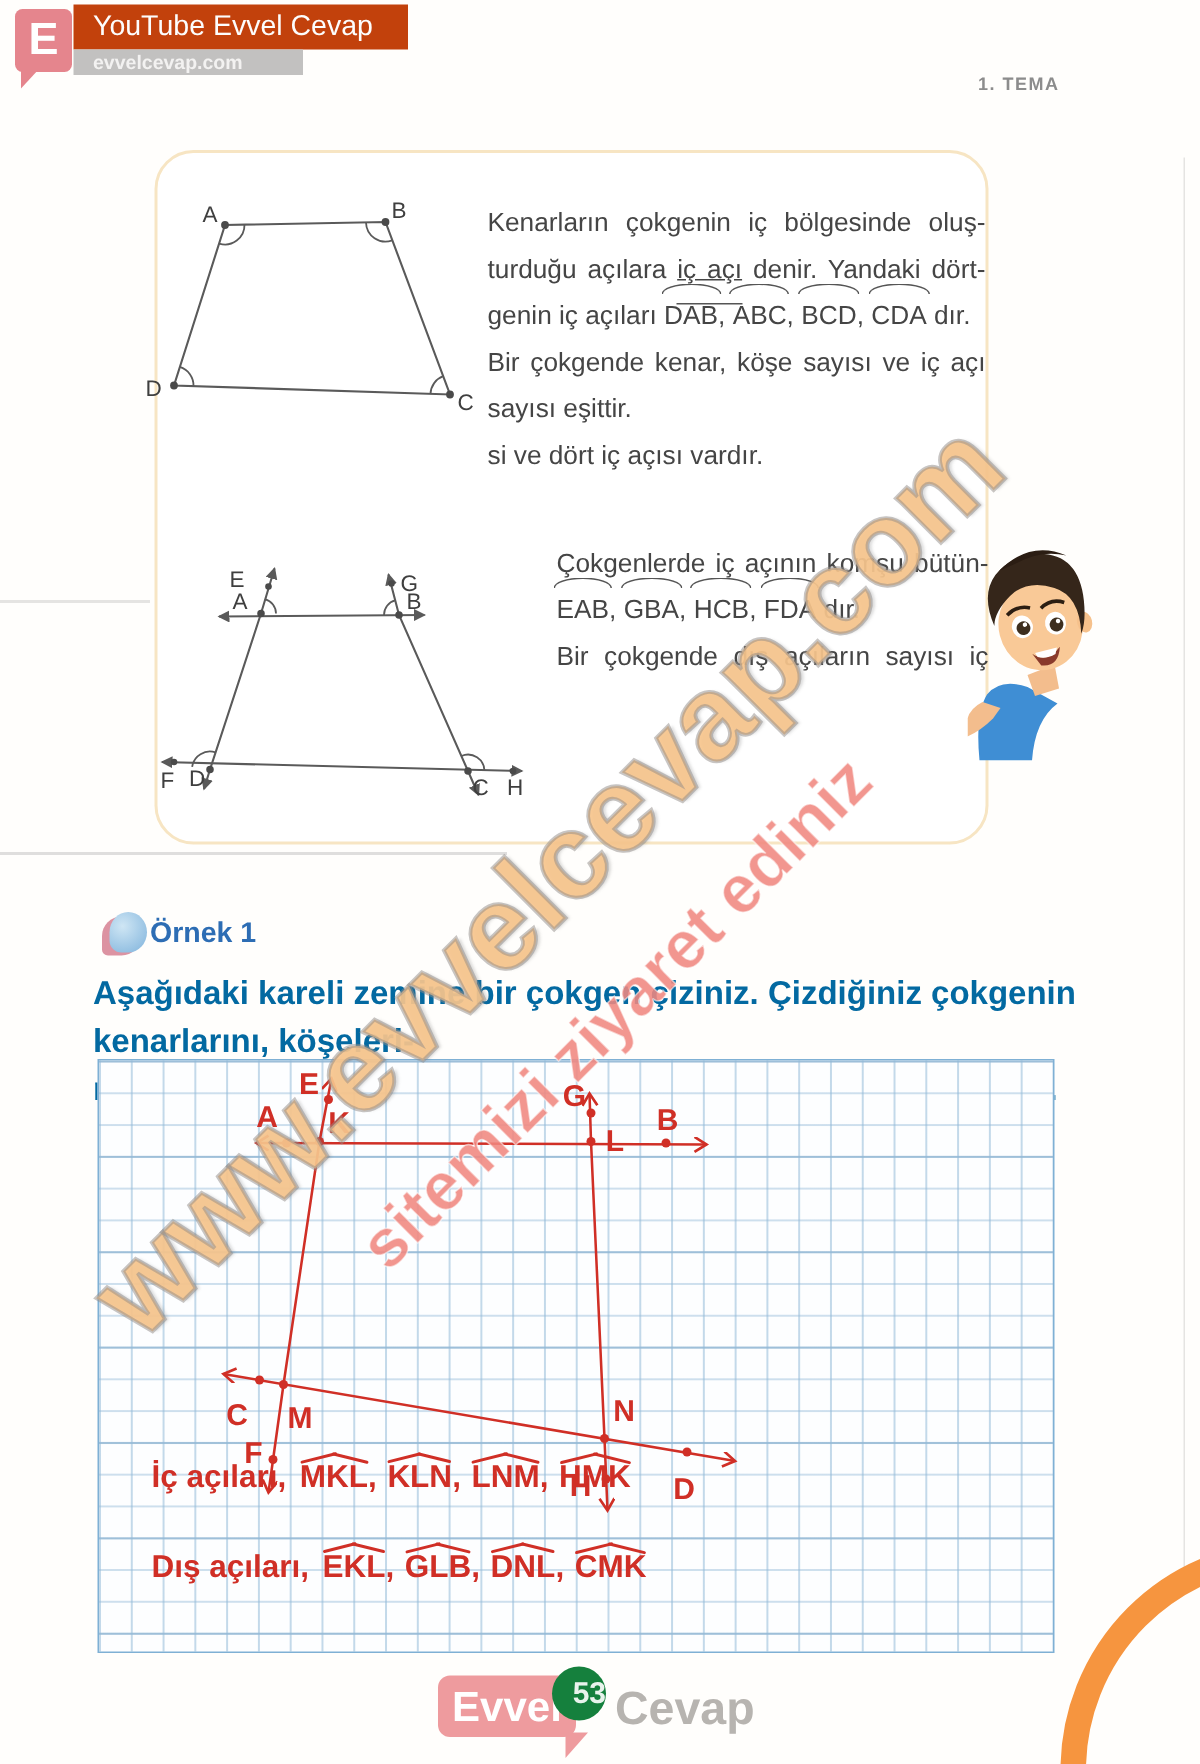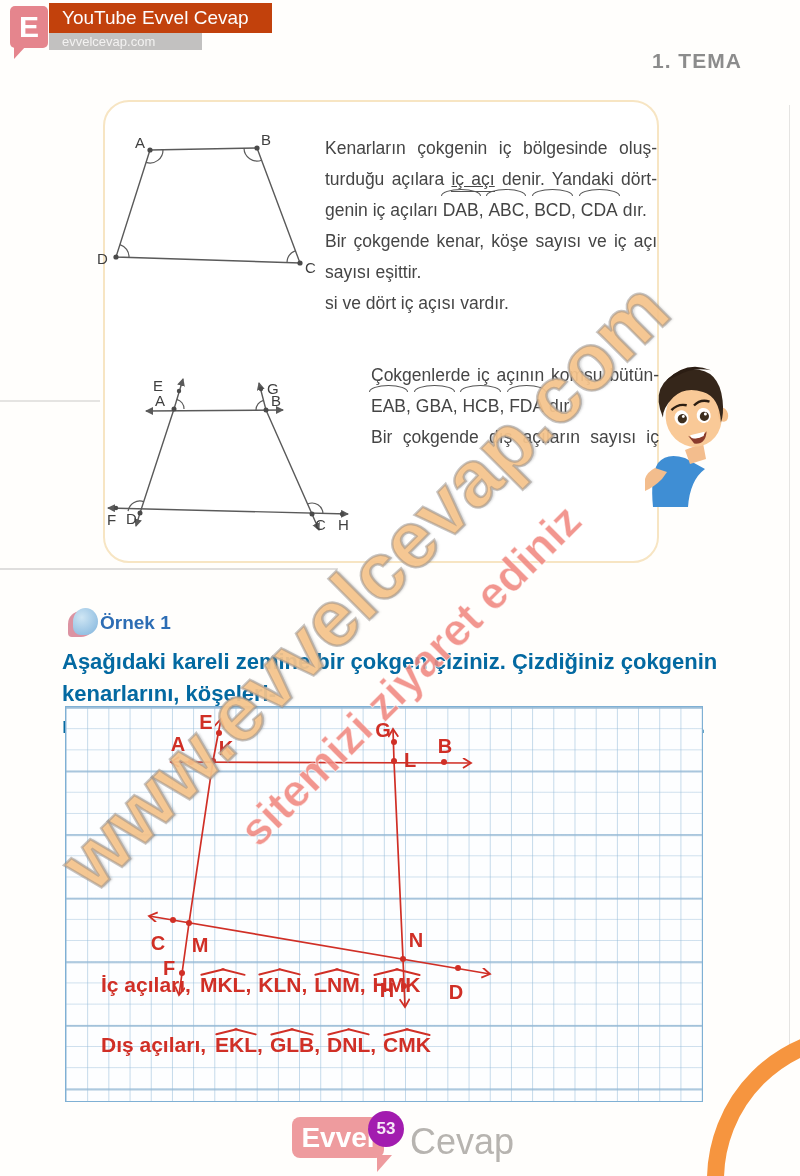--- a/index.html
+++ b/index.html
@@ -7,32 +7,32 @@
         font-family:"Liberation Sans",sans-serif;}
 
   
   .elogo{position:absolute;left:10px;top:6px;width:38px;height:42px;background:#e5858d;
          border-radius:5px;color:#fff;font-weight:bold;font-size:30px;text-align:center;line-height:42px;}
   .elogo-tail{position:absolute;left:14px;top:46px;width:0;height:0;
               border-top:13px solid #e5858d;border-right:12px solid transparent;}
   .banner1{position:absolute;left:49px;top:3px;width:210px;height:30px;background:#c2410c;
            color:#fdfdfd;font-size:19px;line-height:30px;padding-left:13px;}
   .banner2{position:absolute;left:49px;top:33px;width:140px;height:17px;background:#c2c1c0;
-           color:#f3f2f1;font-size:13px;line-height:17px;padding-left:13px;}
-  .tema{position:absolute;left:652px;top:49px;color:#8c8c8c;font-weight:bold;font-size:21px;letter-spacing:1px;}
+           color:#f3f2f1;font-size:13px;line-height:17px;padding-left:13px;font-weight:bold;}
+  .tema{position:absolute;left:652px;top:49px;color:#8c8c8c;font-weight:bold;font-size:12px;letter-spacing:1px;}
 
   
   .cbox{position:absolute;left:103px;top:100px;width:552px;height:459px;background:#fff;
         border:2.5px solid #f7e5c3;border-radius:26px;}
   .ctext{position:absolute;color:#454545;font-size:17.5px;line-height:31px;}
   .ctext1{left:325px;top:133px;width:332px;}
   .ctext2{left:371px;top:360px;width:288px;}
   .cline{white-space:normal;}
   .j{text-align:justify;text-align-last:justify;}
-  .u{border-bottom:1.8px solid #555;padding-bottom:2px;text-decoration:underline;}
+  .u{border-bottom:1.8px solid #555;padding-bottom:13px;text-decoration:underline;}
   .arc{position:relative;display:inline-block;}
   .arc::before{content:"";position:absolute;left:-2px;right:-2px;top:-6px;height:6px;
                border:1.5px solid #555;border-bottom:none;border-radius:50% 50% 0 0/100% 100% 0 0;}
   .arc-red{position:relative;display:inline-block;}
   .arc-red::before,.arc-red::after{content:"";position:absolute;top:-5px;width:54%;height:2.4px;
                background:#d02f26;border-radius:2px;}
   .arc-red::before{left:0;transform:rotate(-14deg);transform-origin:right bottom;}
   .arc-red::after{right:0;transform:rotate(14deg);transform-origin:left bottom;}
 
   .scanline-h1{position:absolute;left:0;top:400px;width:100px;height:2px;background:rgba(150,150,148,.25);}
@@ -81,23 +81,23 @@
   .wm2{position:absolute;left:248px;top:812px;transform:rotate(-45deg);transform-origin:left center;
        font-size:45px;font-weight:bold;white-space:nowrap;z-index:30;
        color:rgba(240,135,128,.88);-webkit-text-stroke:1px rgba(255,255,255,.55);}
 
   
   .fbubble{position:absolute;left:292px;top:1117px;width:92px;height:41px;background:#ee9b9e;
            border-radius:8px;color:#fff;font-weight:bold;font-size:28px;line-height:41px;text-align:center;}
   .fbubble-tail{position:absolute;left:377px;top:1155px;width:0;height:0;
                 border-top:17px solid #ee9b9e;border-right:15px solid transparent;}
   .fcircle{position:absolute;left:368px;top:1111px;width:36px;height:36px;border-radius:50%;
-           background:#a21caf;color:rgba(255,255,255,.9);font-weight:bold;font-size:17px;
-           line-height:36px;text-align:center;}
-  .fcevap{position:absolute;left:410px;top:1121px;color:#b7b4b0;font-weight:normal;font-size:36px;}
+           background:#15803d;color:rgba(255,255,255,.9);font-weight:bold;font-size:20px;
+           line-height:36px;text-align:right;}
+  .fcevap{position:absolute;left:410px;top:1121px;color:#b7b4b0;font-weight:bold;font-size:31px;}
 
   .arc-orange{position:absolute;left:707px;top:1027px;width:306px;height:306px;border-radius:50%;
               border:17px solid #f6953f;box-sizing:border-box;}
 </style>
 </head>
 <body>
 
 <div class="page">
 
   <div class="elogo">E</div>

